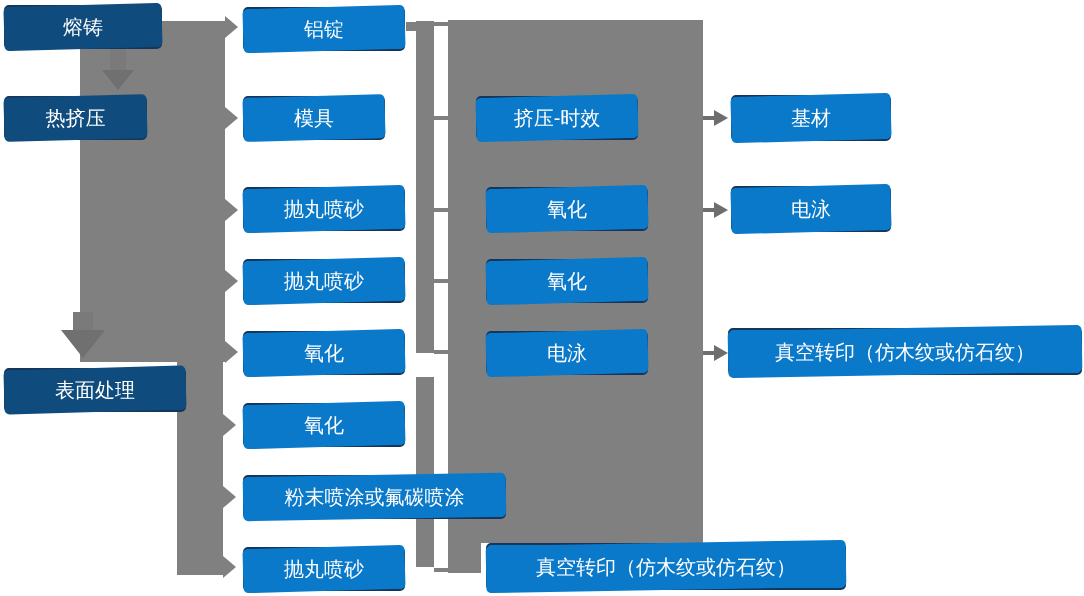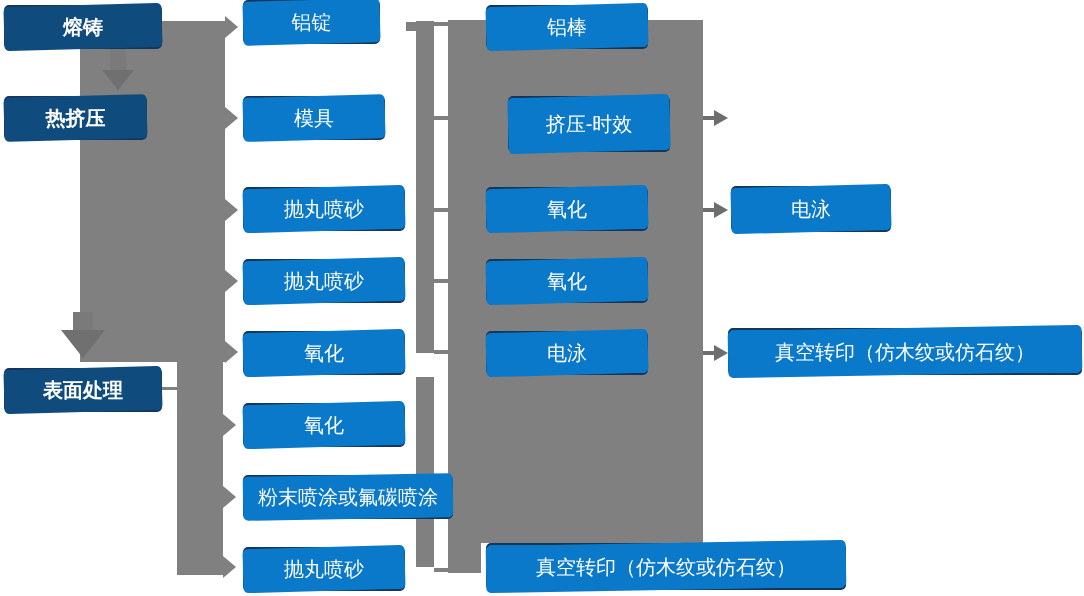--- a/index.html
+++ b/index.html
@@ -34,21 +34,21 @@
     position:absolute;z-index:3;display:flex;align-items:center;justify-content:center;
     background:var(--node-primary);border:2px solid var(--node-border);
     border-radius:5px;color:var(--text);font-size:20px;line-height:1;
     box-sizing:border-box;text-align:center;white-space:nowrap;
   }
   .node::before{
     content:"";position:absolute;left:-2px;top:-2px;right:-2px;bottom:-2px;
     background:inherit;border-radius:5px;transform:rotate(-1.6deg);z-index:-1;
   }
   .node.wide::before{transform:rotate(-1deg);}
-  .node.navy{background:var(--node-dark);font-weight:bold;}
+  .node.navy{background:var(--node-dark);}
 </style>
 </head>
 <body>
 
 <div id="canvas">
 
   <div class="gray" style="left:80px;top:21px;width:145px;height:341px"></div>
   <div class="tri-right" style="left:225px;top:16px"></div>
   <div class="tri-right" style="left:225px;top:107px"></div>
   <div class="tri-right" style="left:225px;top:199px"></div>
@@ -93,34 +93,34 @@
     <div class="shaft" style="left:703px;top:208px;width:13px;height:4px"></div>
     <div class="head" style="left:714px;top:202px"></div>
   </div>
   <div class="linearrow">
     <div class="shaft" style="left:703px;top:351px;width:13px;height:4px"></div>
     <div class="head" style="left:714px;top:345px"></div>
   </div>
 
   <div class="node navy" style="left:4px;top:5px;width:158px;height:44px">熔铸</div>
   <div class="node navy" style="left:4px;top:96px;width:143px;height:44px">热挤压</div>
-  <div class="node navy" style="left:4px;top:368px;width:158px;height:44px">表面处理</div>
+  <div class="node navy" style="left:4px;top:368px;width:182px;height:44px">表面处理</div>
 
-  <div class="node" style="left:243px;top:0;width:137px;height:44px">铝锭</div>
+  <div class="node" style="left:243px;top:7px;width:162px;height:44px">铝锭</div>
   <div class="node" style="left:243px;top:96px;width:142px;height:44px">模具</div>
   <div class="node" style="left:243px;top:187px;width:162px;height:44px">抛丸喷砂</div>
   <div class="node" style="left:243px;top:259px;width:162px;height:44px">抛丸喷砂</div>
   <div class="node" style="left:243px;top:331px;width:162px;height:44px">氧化</div>
   <div class="node" style="left:243px;top:403px;width:162px;height:44px">氧化</div>
-  <div class="node wide" style="left:243px;top:475px;width:210px;height:44px">粉末喷涂或氟碳喷涂</div>
+  <div class="node wide" style="left:243px;top:475px;width:263px;height:44px">粉末喷涂或氟碳喷涂</div>
   <div class="node" style="left:243px;top:547px;width:162px;height:44px">抛丸喷砂</div>
 
-  <div class="node" style="left:486px;top:5px;width:162px;height:44px">铝棒</div>
-  <div class="node" style="left:508px;top:96px;width:162px;height:56px">挤压-时效</div>
+  <div class="node" style="left:476px;top:96px;width:162px;height:44px">挤压-时效</div>
   <div class="node" style="left:486px;top:187px;width:162px;height:44px">氧化</div>
   <div class="node" style="left:486px;top:259px;width:162px;height:44px">氧化</div>
   <div class="node" style="left:486px;top:331px;width:162px;height:44px">电泳</div>
   <div class="node wide" style="left:486px;top:543px;width:360px;height:47px">真空转印（仿木纹或仿石纹）</div>
 
+  <div class="node" style="left:731px;top:95px;width:160px;height:46px">基材</div>
   <div class="node" style="left:731px;top:186px;width:160px;height:46px">电泳</div>
   <div class="node wide" style="left:728px;top:328px;width:354px;height:47px">真空转印（仿木纹或仿石纹）</div>
 
 </div>
 
 </body></html>

